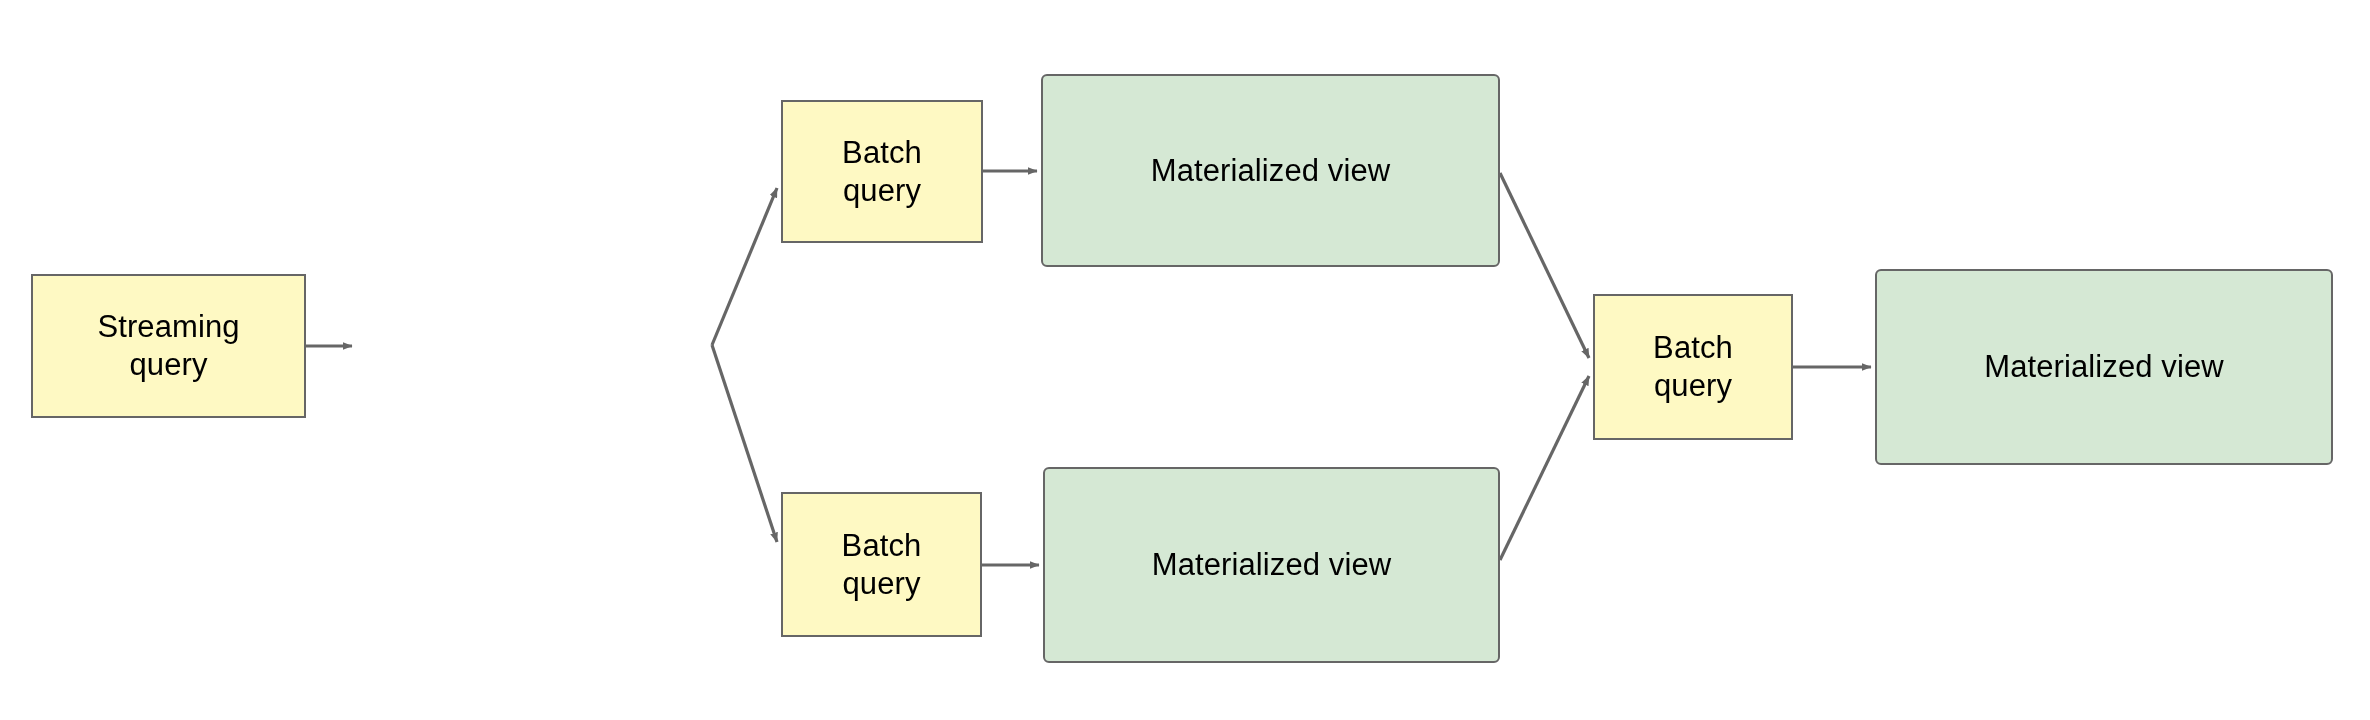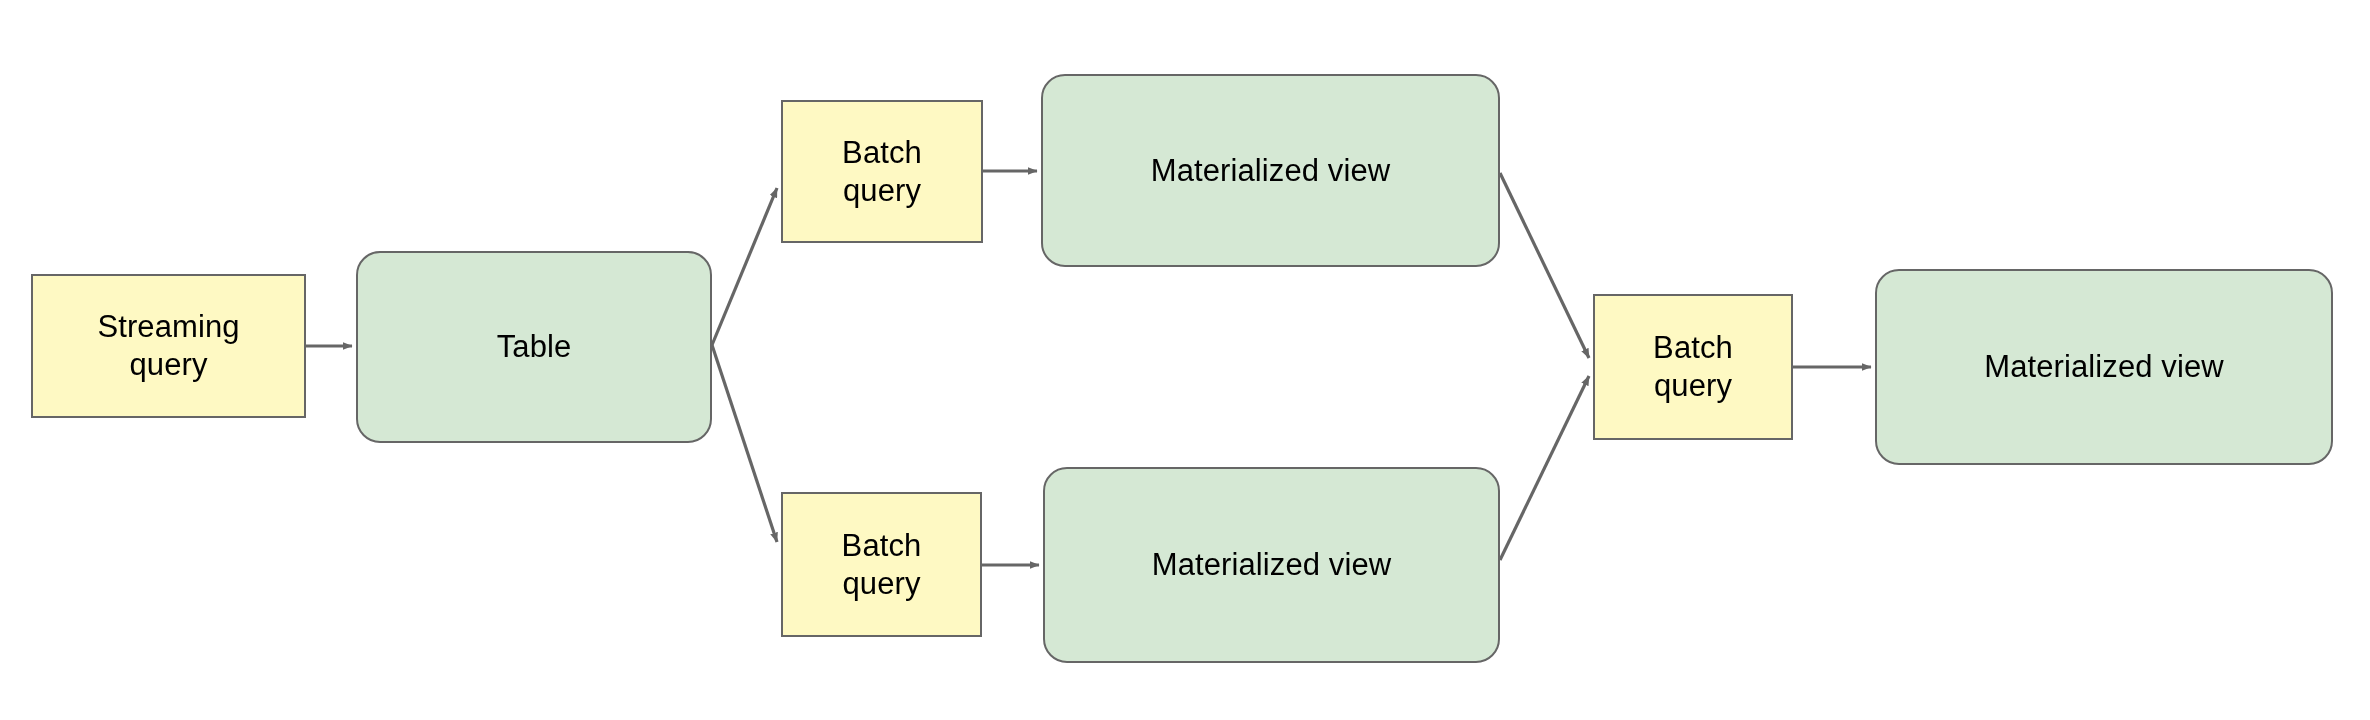--- a/index.html
+++ b/index.html
@@ -38,21 +38,21 @@
     letter-spacing: 0.1px;
     border: 2px solid #666666;
     z-index: 2;
   }
   .node-process {
     background: #fef9c3;
     border-radius: 0;
   }
   .node-store {
     background: #d5e8d4;
-    border-radius: 24px;
+    border-radius: 6px;
   }
   .node-label {
     white-space: pre-line;
     padding: 0 6px;
   }
 </style>
 </head>
 <body>
 
 <div id="diagram-canvas">
@@ -73,23 +73,20 @@
         <line x1="1500" y1="560" x2="1589" y2="376" marker-end="url(#arrowhead)"></line>
         <line x1="1793" y1="367" x2="1871" y2="367" marker-end="url(#arrowhead)"></line>
       </g>
   </svg>
 
   <div class="node node-process" style="left:31px; top:274px; width:275px; height:144px;text-align:center;">
     <span class="node-label">Streaming
 query</span>
   </div>
 
-  <div class="node node-store" style="left:356px; top:251px; width:356px; height:192px;">
-    <span class="node-label">Table</span>
-  </div>
 
   <div class="node node-process" style="left:781px; top:100px; width:202px; height:143px;">
     <span class="node-label">Batch
 query</span>
   </div>
 
   <div class="node node-store" style="left:1041px; top:74px; width:459px; height:193px;">
     <span class="node-label">Materialized view</span>
   </div>
 

